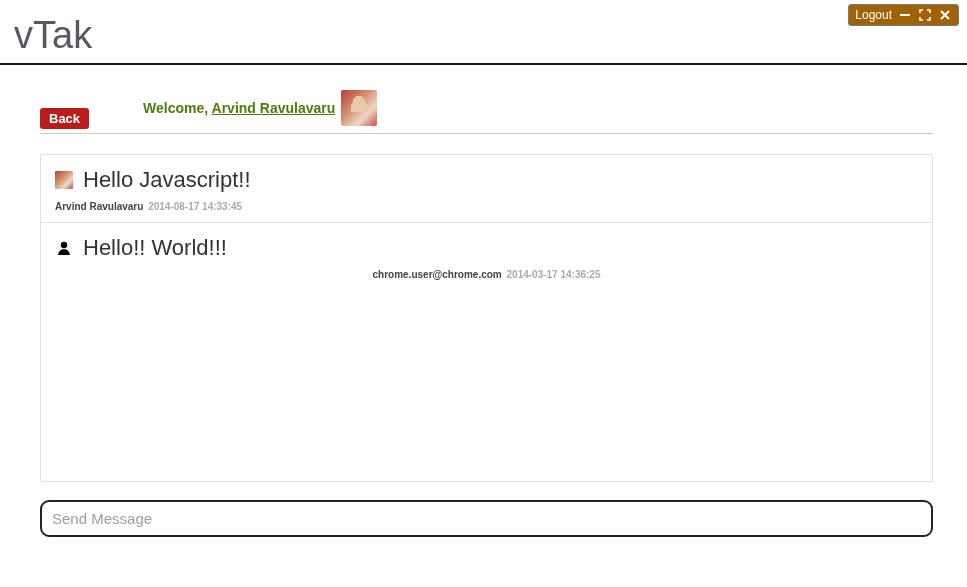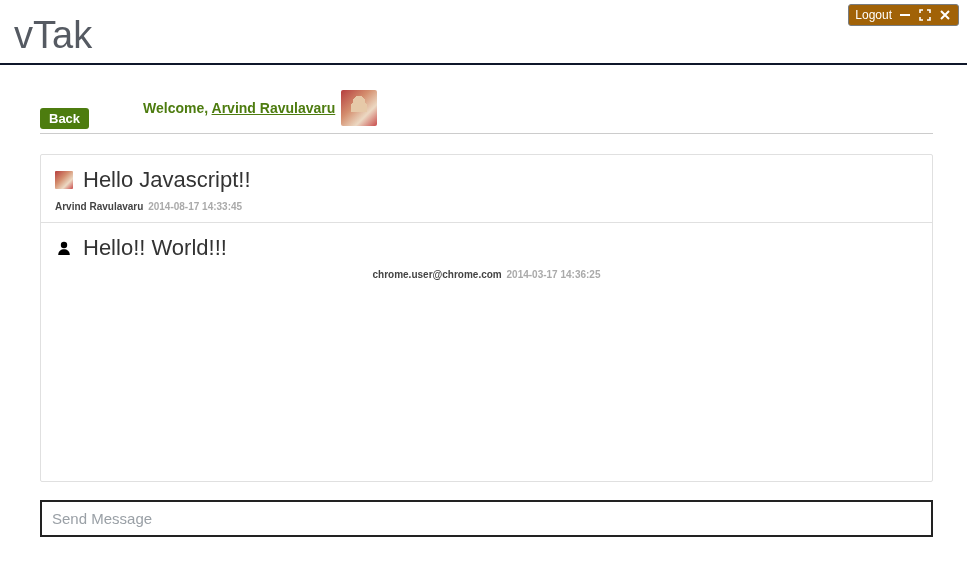--- a/index.html
+++ b/index.html
@@ -67,21 +67,21 @@
     color: #3f4a56;
     margin: 0;
     padding-left: 8px;
   }
   .header-right {
     display: flex;
     align-items: center;
     gap: 6px;
   }
   .back-btn {
-    background: #4d7c0f;
+    background: #b91c1c;
     color: #fff;
     border: none;
     border-radius: 3px;
     padding: 3px 9px;
     font-size: 13px;
     font-weight: 700;
     cursor: pointer;
     margin-top: 21px;
   }
   .welcome-text {
@@ -151,21 +151,21 @@
   }
   .msg-meta {
     font-size: 10px;
     font-weight: bold;
   }
   .msg-author { color: #444; }
   .msg-time { color: #aaa; margin-left: 2px;}
   .composer {
     width: 100%;
     border: 2px solid #222;
-    border-radius: 0;
+    border-radius: 9px;
     padding: 8px 10px;
     font-size: 15px;
     color: #333;
     outline: none;
   }
   .composer::placeholder { color: #9aa0a6; }
 </style>
 </head>
 <body>
 

